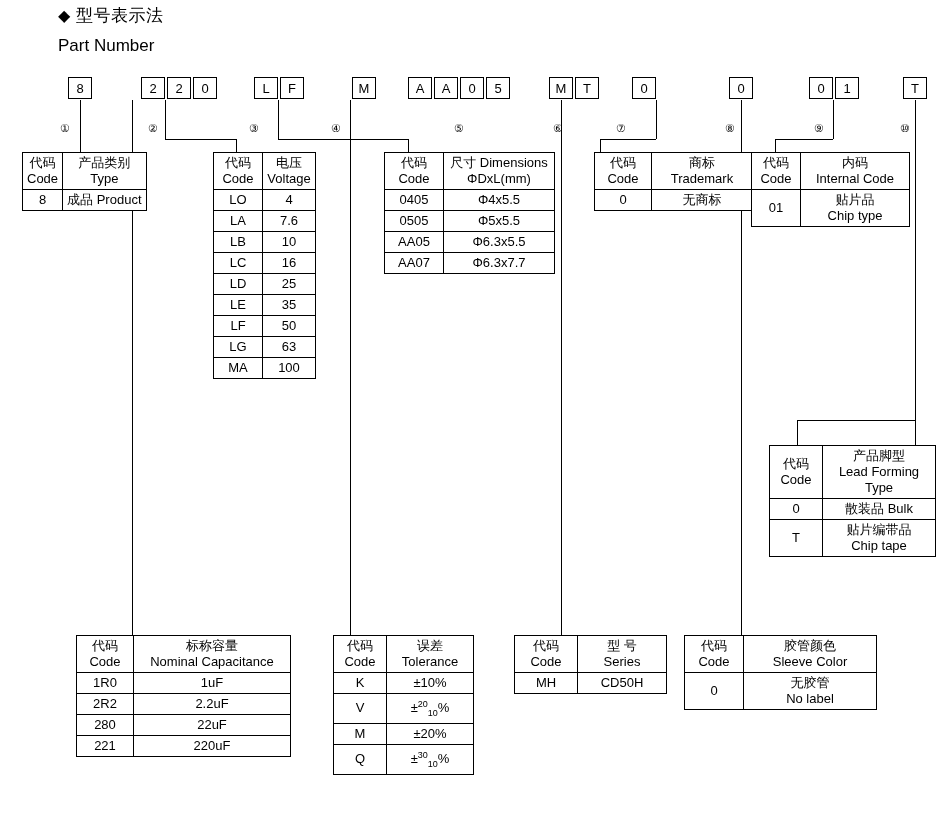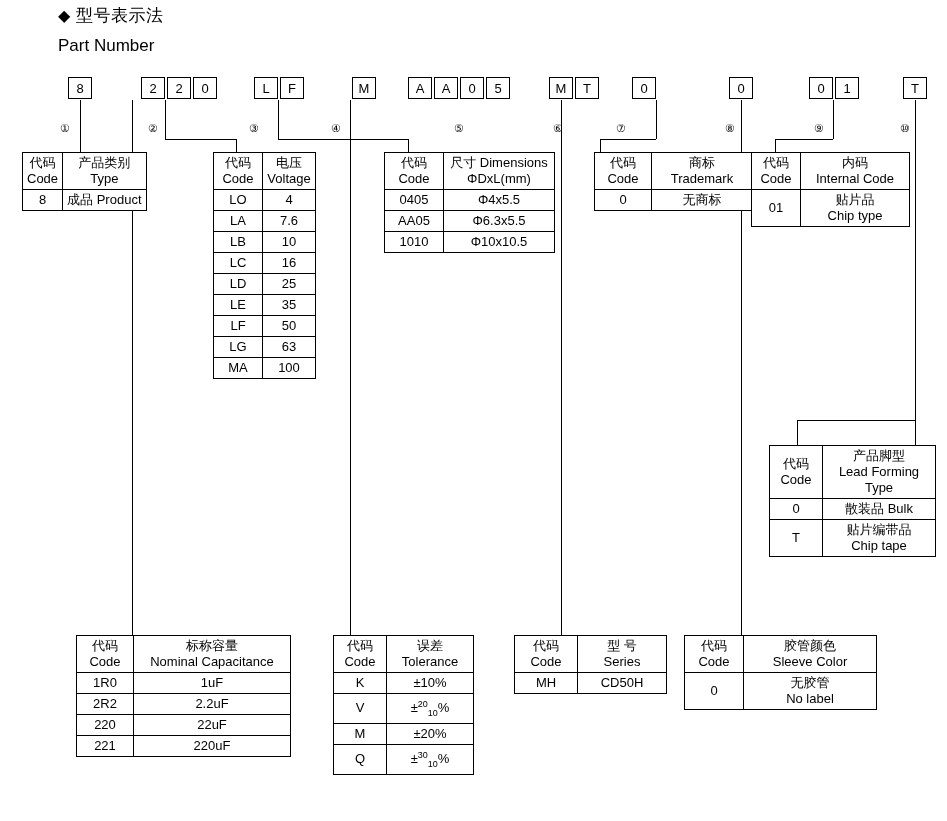--- a/index.html
+++ b/index.html
@@ -245,26 +245,30 @@
     <td class="hd" style="width:102px;">
       <span>尺寸 Dimensions</span><br>
       <span>ΦDxL(mm)</span>
     </td>
   </tr>
   <tr>
         <td>0405</td>
         <td>Φ4x5.5</td>
       </tr>
   <tr>
+        <td>0505</td>
+        <td>Φ5x5.5</td>
+      </tr>
+  <tr>
         <td>AA05</td>
         <td>Φ6.3x5.5</td>
       </tr>
   <tr>
-        <td>1010</td>
-        <td>Φ10x10.5</td>
+        <td>AA07</td>
+        <td>Φ6.3x7.7</td>
       </tr>
 </tbody>
   </table>
 
 <table class="t abs" style="left:594px; top:152px;">
   <tbody>
       <tr>
     <td class="hd" style="width:48px;">
       <span>代码</span><br>
       <span>Code</span>
@@ -344,21 +348,21 @@
   </tr>
   <tr>
         <td>1R0</td>
         <td>1uF</td>
       </tr>
   <tr>
         <td>2R2</td>
         <td>2.2uF</td>
       </tr>
   <tr>
-        <td>220</td>
+        <td>280</td>
         <td>22uF</td>
       </tr>
   <tr>
         <td>221</td>
         <td>220uF</td>
       </tr>
 </tbody>
   </table>
 
 <table class="t abs" style="left:333px; top:635px;">

